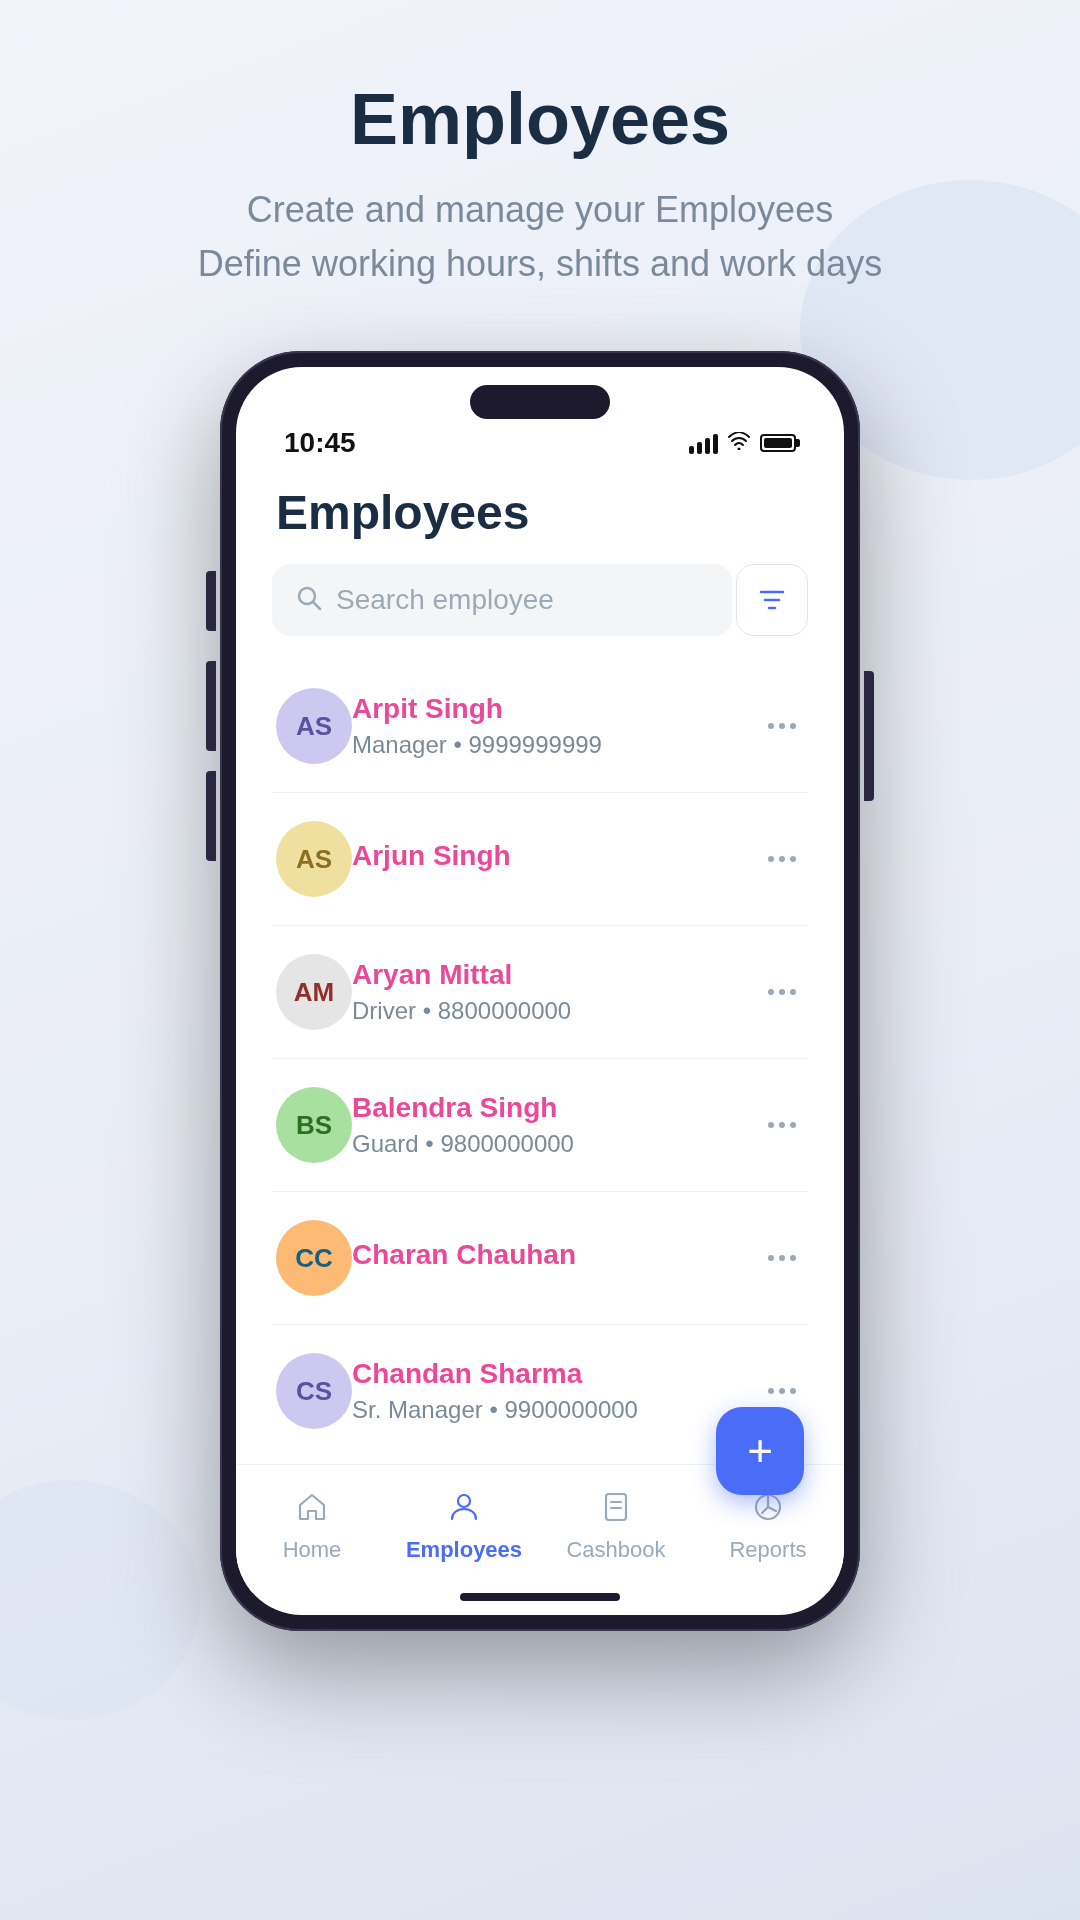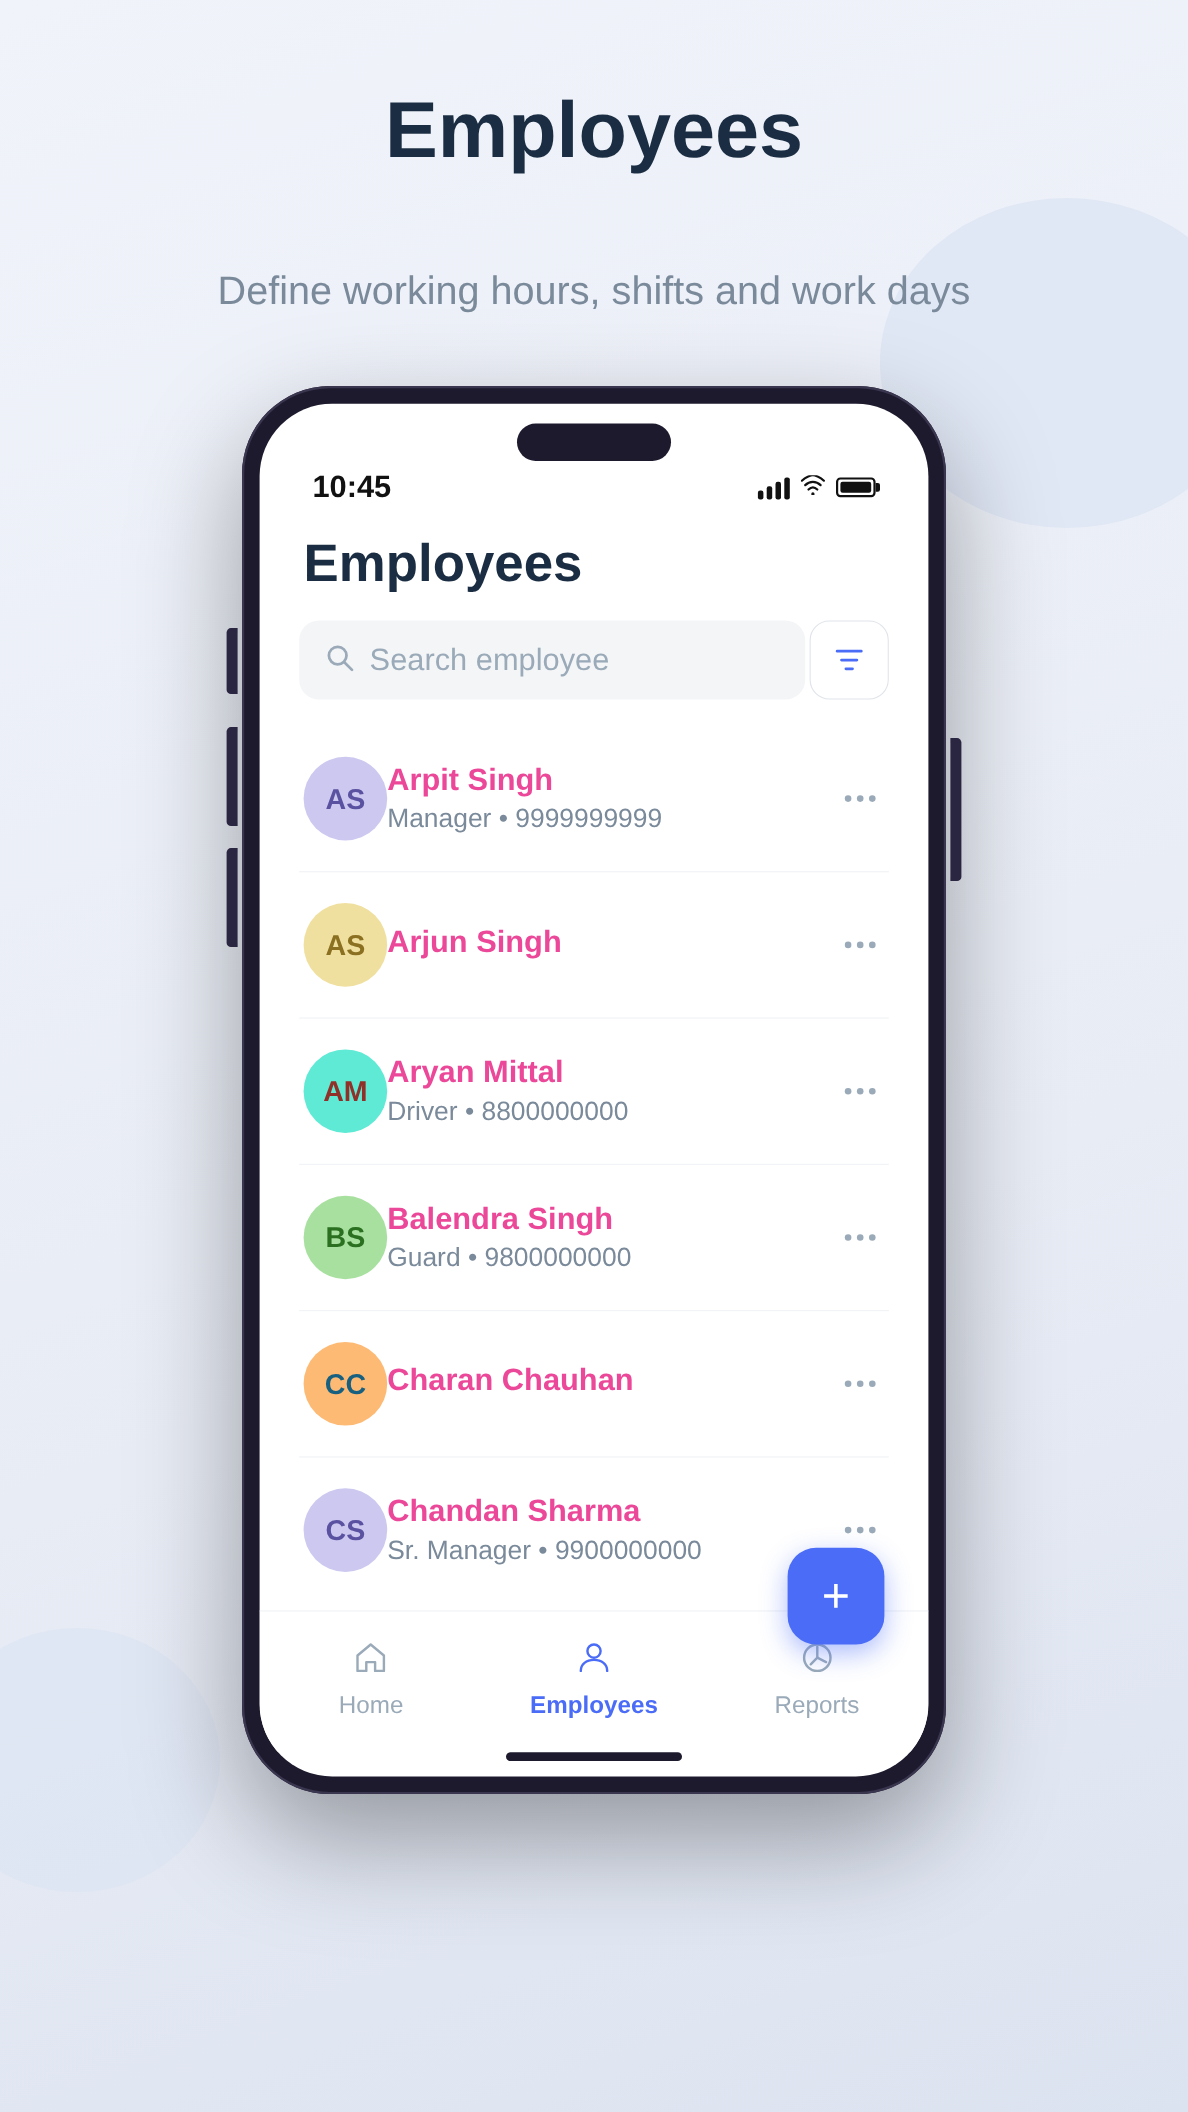--- a/index.html
+++ b/index.html
@@ -392,21 +392,21 @@
   </style>
 </head>
 <body>
 
 <div class="bg-blob-top-right"></div>
 <div class="bg-blob-bottom-left"></div>
 
 <div class="page-header">
   <div class="page-title">Employees</div>
   <div class="page-subtitle">
-    <br>
+    <span>Create and manage your Employees</span><br>
     <span>Define working hours, shifts  and work days</span>
   </div>
 </div>
 
 <div class="phone-wrapper">
   <div class="phone-frame"></div>
   <div class="phone-btn-left-1"></div>
   <div class="phone-btn-left-2"></div>
   <div class="phone-btn-left-3"></div>
   <div class="phone-btn-right"></div>
@@ -486,21 +486,21 @@
     </div>
     <div class="more-btn">
       <div class="more-dots">
         <div class="dot"></div>
         <div class="dot"></div>
         <div class="dot"></div>
       </div>
     </div>
   </div>
           <div class="employee-item">
-    <div class="avatar" style="background:#5eead4; color:#903028">
+    <div class="avatar" style="background:#e5e5e5; color:#903028">
       AM
     </div>
     <div class="employee-info">
       <div class="employee-name">Aryan Mittal</div>
       <div class="employee-meta">Driver • 8800000000</div>
     </div>
     <div class="more-btn">
       <div class="more-dots">
         <div class="dot"></div>
         <div class="dot"></div>
@@ -573,20 +573,30 @@
     <span class="nav-label">Home</span>
   </div>
         <div class="nav-item active">
     <div class="nav-icon">
       <svg width="32" height="32" viewBox="0 0 32 32" fill="none">
               <circle cx="16" cy="10" r="6" stroke="#4a6cf7" stroke-width="2.2" fill="none"></circle>
               <path d="M4 28C4 22 9 18 16 18C23 18 28 22 28 28" stroke="#4a6cf7" stroke-width="2.2" fill="none" stroke-linecap="round"></path>
             </svg>
     </div>
     <span class="nav-label active">Employees</span>
+  </div>
+        <div class="nav-item">
+    <div class="nav-icon">
+      <svg width="32" height="32" viewBox="0 0 32 32" fill="none">
+              <rect x="6" y="3" width="20" height="26" rx="3" stroke="#9aaab8" stroke-width="2.2" fill="none"></rect>
+              <line x1="11" y1="11" x2="21" y2="11" stroke="#9aaab8" stroke-width="2" stroke-linecap="round"></line>
+              <line x1="11" y1="17" x2="21" y2="17" stroke="#9aaab8" stroke-width="2" stroke-linecap="round"></line>
+            </svg>
+    </div>
+    <span class="nav-label">Cashbook</span>
   </div>
         <div class="nav-item">
     <div class="nav-icon">
       <svg width="32" height="32" viewBox="0 0 32 32" fill="none">
               <circle cx="16" cy="16" r="12" stroke="#9aaab8" stroke-width="2.2" fill="none"></circle>
               <path d="M16 16L16 6" stroke="#9aaab8" stroke-width="2.2" stroke-linecap="round"></path>
               <path d="M16 16L24 20" stroke="#9aaab8" stroke-width="2.2" stroke-linecap="round"></path>
               <path d="M16 16L10 22" stroke="#9aaab8" stroke-width="2.2" stroke-linecap="round"></path>
             </svg>
     </div>

